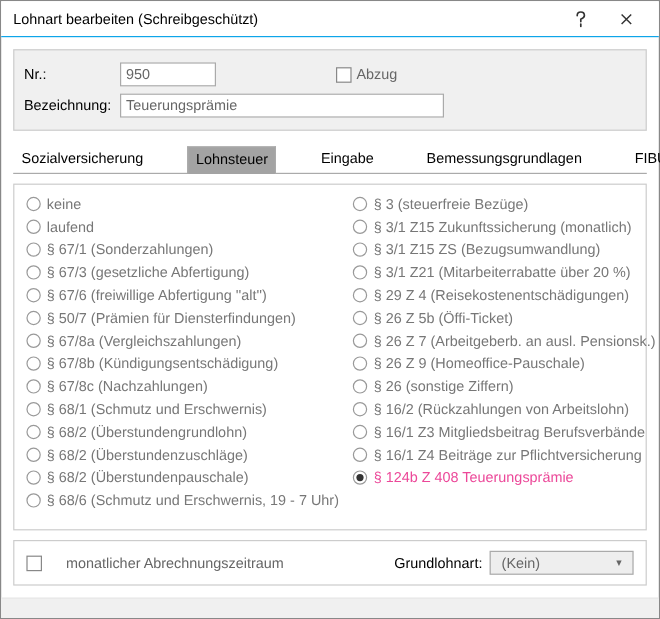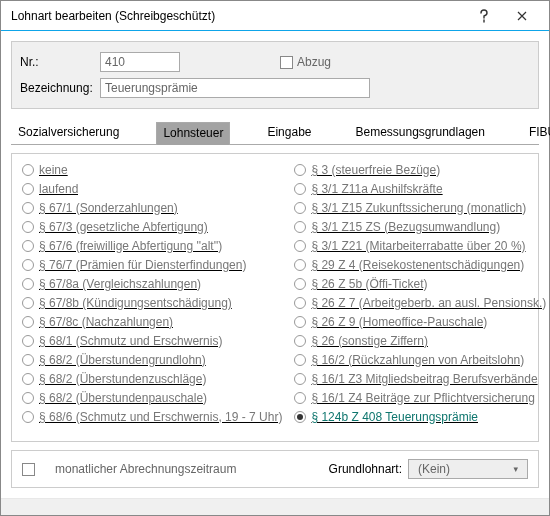--- a/index.html
+++ b/index.html
@@ -15,24 +15,24 @@
 .header-label { width: 80px; color: #000; }
 .header-input { border: 1px solid #aaa; background: #fff; padding: 2px 4px; color: #666; height: 20px; }
 .nr-input { width: 80px; }
 .bez-input { width: 270px; }
 .abzug-wrap { margin-left: 100px; display: flex; align-items: center; gap: 4px; color: #666; }
 .cb { width: 13px; height: 13px; border: 1px solid #888; background: #fff; display: inline-block; }
 .tabs { display: flex; border-bottom: 1px solid #aaa; height: 24px; margin-top: 4px; gap: 30px; }
 .tab { padding: 3px 6px; border: 1px solid transparent; border-bottom: none; cursor: default; color: #000; white-space: nowrap; }
 .tab.active { border-color: #aaa; background: #a3a3a3; position: relative; top: 1px; }
 .pane { flex: 1; border: 1px solid #ccc; padding: 6px 10px; display: flex; flex-direction: column; }
-.radio-cols { flex: 1; display: flex; gap: 12px; text-decoration: underline; }
+.radio-cols { flex: 1; display: flex; gap: 12px; }
 .radio-col { flex: 1; display: flex; flex-direction: column; }
 .radio-row { display: flex; align-items: center; gap: 5px; height: 19px; color: #777; }
-.radio-row.sel { color: #0f766e; }
+.radio-row.sel { color: #ec4899; }
 .rb { width: 12px; height: 12px; border: 1px solid #999; border-radius: 50%; display: flex; align-items: center; justify-content: center; flex-shrink: 0; }
 .rb.sel::after { content: ""; width: 6px; height: 6px; background: #333; border-radius: 50%; }
 .radio-label { white-space: nowrap; overflow: hidden; text-overflow: ellipsis; }
 .bottom-group { border: 1px solid #ccc; padding: 8px 10px; display: flex; align-items: center; }
 .gl-label { margin-left: auto; margin-right: 6px; }
 .gl-select { width: 120px; height: 20px; border: 1px solid #aaa; background: #eee; display: flex; align-items: center; padding: 0 9px; color: #666; justify-content: space-between; }
 .chev { font-size: 9px; color: #666; }
 .btnrow { display: flex; align-items: center; padding: 8px 10px; border-top: 1px solid #e8e8e8; background: #f0f0f0; }
 svg { display: block; }
 </style>
@@ -52,21 +52,21 @@
           <path d="M1 1 L9 9 M9 1 L1 9" stroke="#333" stroke-width="1.2"></path>
         </svg>
     </div>
   </div>
 
   <div class="content">
 
     <div class="header-group">
       <div class="header-row">
         <span class="header-label">Nr.:</span>
-        <span class="header-input nr-input">410</span>
+        <span class="header-input nr-input">950</span>
         <span class="abzug-wrap">
           <span class="cb"></span>
           <span>Abzug</span>
         </span>
       </div>
       <div class="header-row">
         <span class="header-label">Bezeichnung:</span>
         <span class="header-input bez-input">Teuerungsprämie</span>
       </div>
     </div>
@@ -99,21 +99,21 @@
             <div class="radio-row">
               <span class="rb"></span>
               <span class="radio-label">§ 67/3 (gesetzliche Abfertigung)</span>
             </div>
             <div class="radio-row">
               <span class="rb"></span>
               <span class="radio-label">§ 67/6 (freiwillige Abfertigung ''alt'')</span>
             </div>
             <div class="radio-row">
               <span class="rb"></span>
-              <span class="radio-label">§ 76/7 (Prämien für Diensterfindungen)</span>
+              <span class="radio-label">§ 50/7 (Prämien für Diensterfindungen)</span>
             </div>
             <div class="radio-row">
               <span class="rb"></span>
               <span class="radio-label">§ 67/8a (Vergleichszahlungen)</span>
             </div>
             <div class="radio-row">
               <span class="rb"></span>
               <span class="radio-label">§ 67/8b (Kündigungsentschädigung)</span>
             </div>
             <div class="radio-row">
@@ -138,24 +138,20 @@
             </div>
             <div class="radio-row">
               <span class="rb"></span>
               <span class="radio-label">§ 68/6 (Schmutz und Erschwernis, 19 - 7 Uhr)</span>
             </div>
           </div>
         <div class="radio-col" id="col-right">
             <div class="radio-row">
               <span class="rb"></span>
               <span class="radio-label">§ 3 (steuerfreie Bezüge)</span>
-            </div>
-            <div class="radio-row">
-              <span class="rb"></span>
-              <span class="radio-label">§ 3/1 Z11a Aushilfskräfte</span>
             </div>
             <div class="radio-row">
               <span class="rb"></span>
               <span class="radio-label">§ 3/1 Z15 Zukunftssicherung (monatlich)</span>
             </div>
             <div class="radio-row">
               <span class="rb"></span>
               <span class="radio-label">§ 3/1 Z15 ZS (Bezugsumwandlung)</span>
             </div>
             <div class="radio-row">

